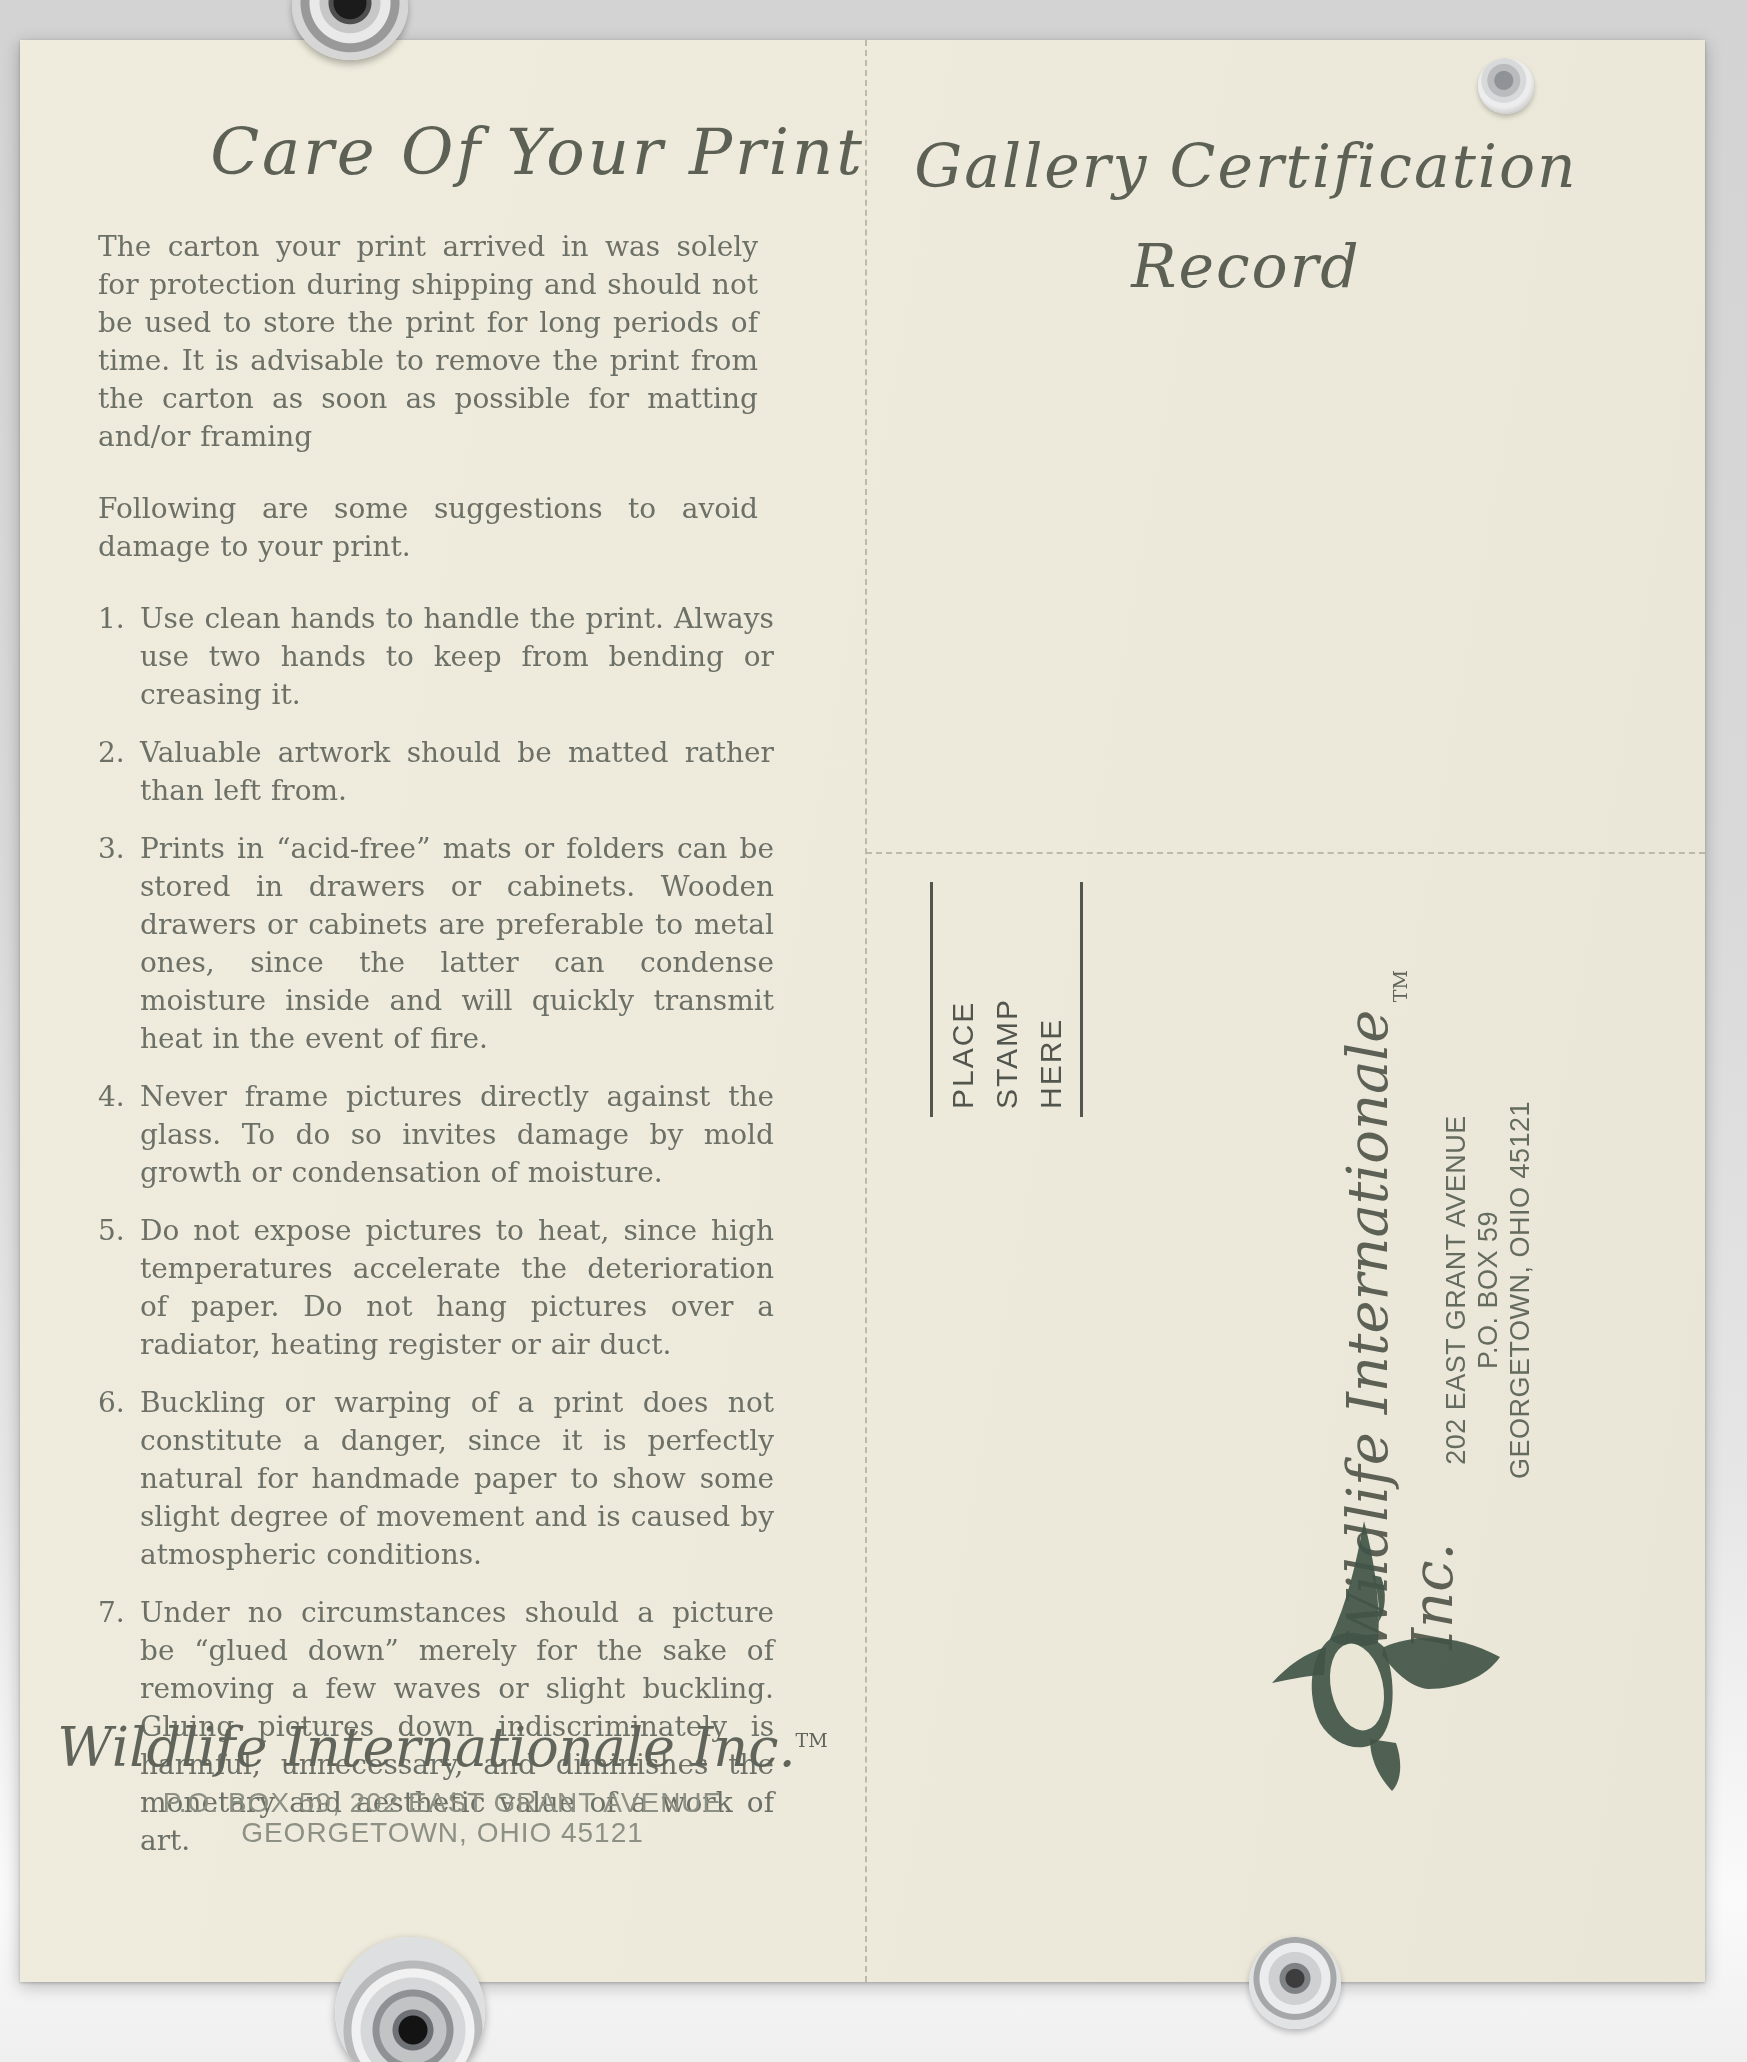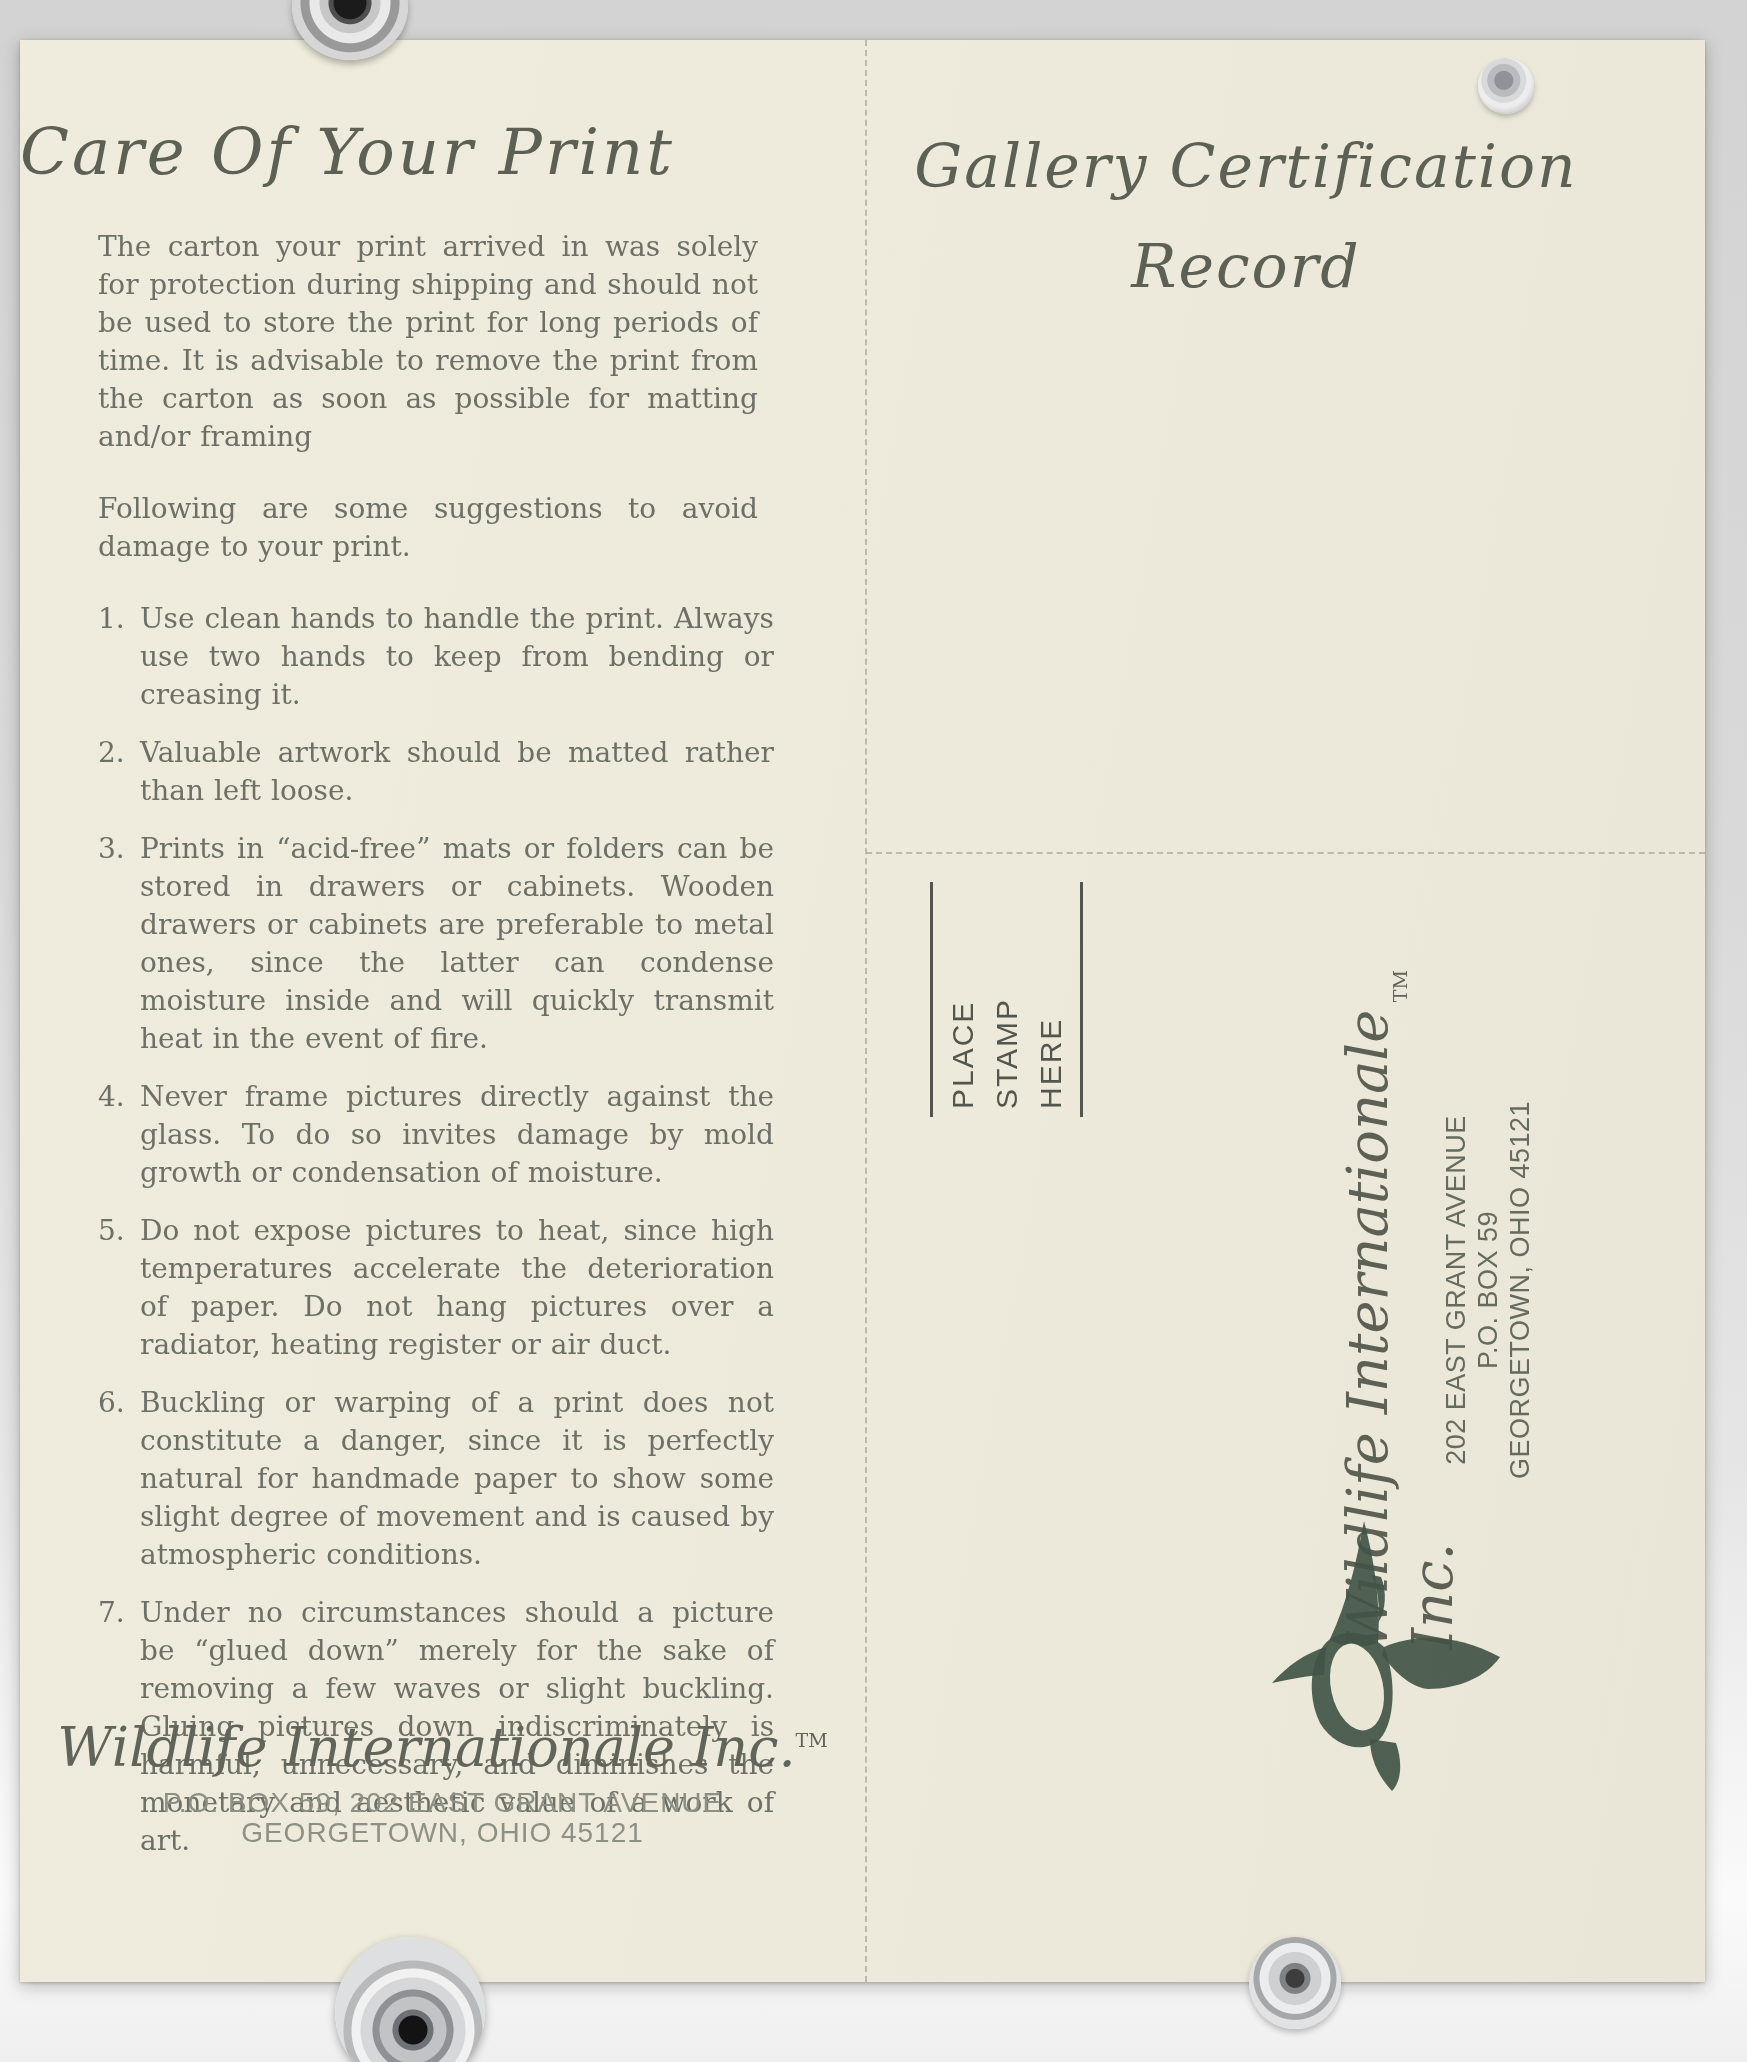--- a/index.html
+++ b/index.html
@@ -10,21 +10,21 @@
   }
   .paper{
     position:absolute;left:20px;top:40px;width:1685px;height:1942px;
     background:linear-gradient(100deg,#efecdd 0%,#edeadb 55%,#e9e6d7 100%);
     box-shadow:0 4px 16px rgba(0,0,0,0.25), 0 1px 3px rgba(0,0,0,0.2);
   }
   .script{
     font-family:"DejaVu Serif", serif;font-style:italic;color:#5d6155;
   }
   .title-left{
-    position:absolute;left:0;top:62px;width:845px;text-align:left;
+    position:absolute;left:0;top:62px;width:845px;text-align:right;
     font-size:64px;line-height:100px;letter-spacing:3px;font-weight:normal;margin:0;
   }
   .title-right{
     position:absolute;left:806px;top:76px;width:840px;text-align:center;
     font-size:60px;line-height:100px;letter-spacing:2px;font-weight:normal;margin:0;
   }
   .panel-left{
     position:absolute;left:78px;top:188px;width:676px;
     color:#6c7067;font-size:28px;line-height:38px;word-spacing:1px;
   }
@@ -106,21 +106,21 @@
     <div class="panel-left">
       <p>The carton your print arrived in was solely for protection during shipping and should not be used to store the print for long periods of time. It is advisable to remove the print from the carton as soon as possible for matting and/or framing</p>
       <p>Following are some suggestions to avoid damage to your print.</p>
       <ol class="care-list">
         <li>
           <span class="num">1.</span>
           <span class="itxt">Use clean hands to handle the print. Always use two hands to keep from bending or creasing it.</span>
         </li>
         <li>
           <span class="num">2.</span>
-          <span class="itxt">Valuable artwork should be matted rather than left loose.</span>
+          <span class="itxt">Valuable artwork should be matted rather than left from.</span>
         </li>
         <li>
           <span class="num">3.</span>
           <span class="itxt">Prints in “acid-free” mats or folders can be stored in drawers or cabinets. Wooden drawers or cabinets are preferable to metal ones, since the latter can condense moisture inside and will quickly transmit heat in the event of fire.</span>
         </li>
         <li>
           <span class="num">4.</span>
           <span class="itxt">Never frame pictures directly against the glass. To do so invites damage by mold growth or condensation of moisture.</span>
         </li>
         <li>

